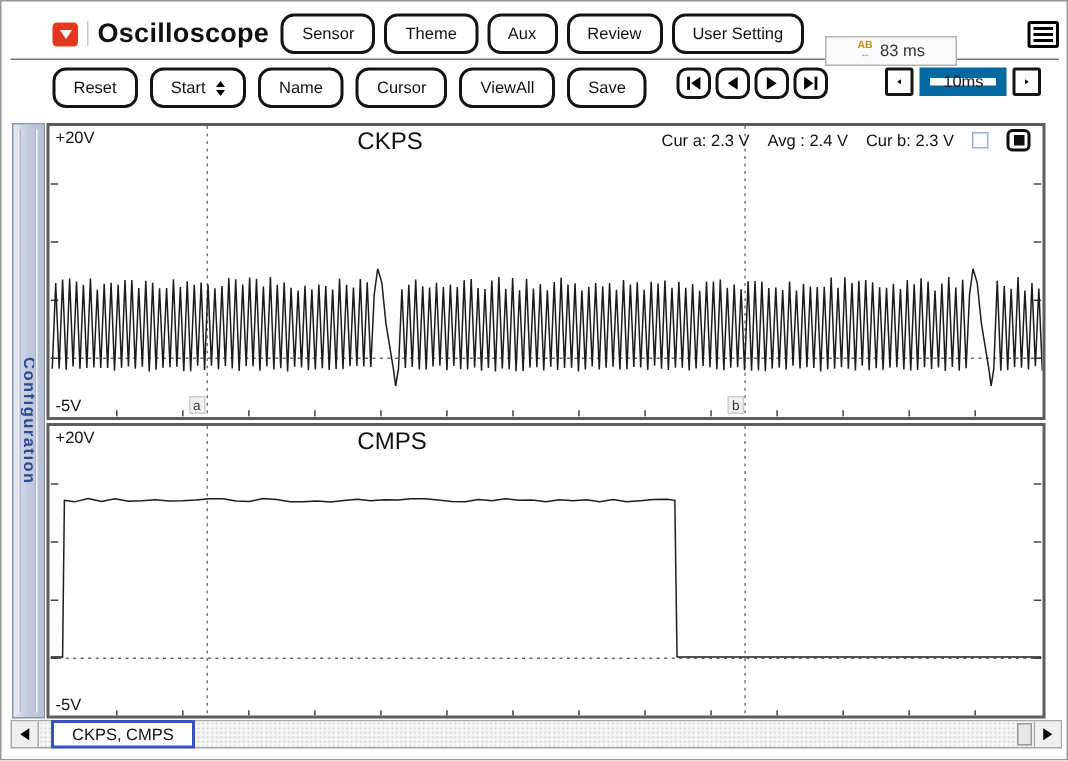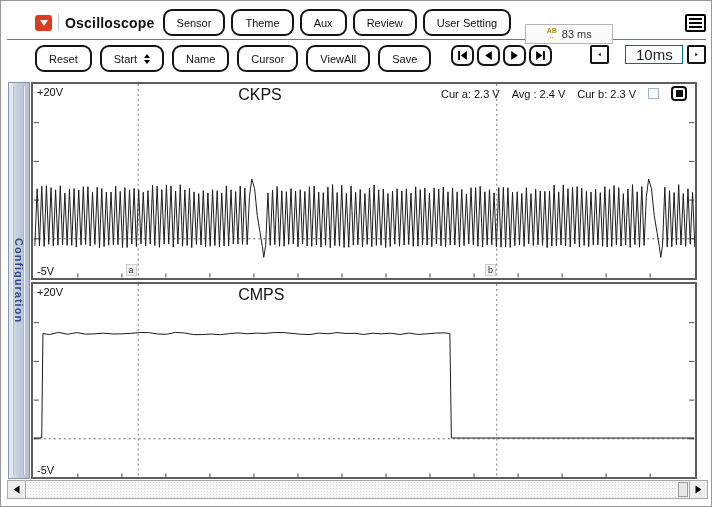--- a/index.html
+++ b/index.html
@@ -8,21 +8,21 @@
   .window{position:absolute;inset:0;border:1px solid #979797;background:#fff;box-sizing:border-box;}
 
   
   .topbar{position:absolute;left:6px;top:5px;right:5px;height:34px;display:flex;align-items:center;
           gap:6px;padding-left:28px;border-bottom:1px solid #777;box-sizing:border-box;}
   .app-icon{width:17px;height:16px;background:var(--red,#e0391f);border-radius:3px;display:flex;
             align-items:center;justify-content:center;flex:0 0 auto;}
   .app-icon .tri{width:0;height:0;border-left:4px solid transparent;border-right:4px solid transparent;
                  border-top:6px solid #fff;}
   .vsep{width:1px;height:17px;background:#c9c9c9;flex:0 0 auto;}
-  .app-title{font-size:14px;font-weight:bold;color:#111;letter-spacing:.2px;margin-right:2px;white-space:nowrap;}
+  .app-title{font-size:18px;font-weight:bold;color:#111;letter-spacing:.2px;margin-right:2px;white-space:nowrap;}
   .btn{border:2px solid #141414;border-radius:9px;background:#fff;color:#111;font-family:inherit;
        font-size:11px;height:27px;display:inline-flex;align-items:center;justify-content:center;
        padding:0 12px;white-space:nowrap;cursor:default;box-sizing:border-box;}
   .time-box{margin-left:8px;width:88px;height:20px;border:1px solid #b5b5b5;background:#fbfbfb;
             display:flex;align-items:center;justify-content:center;gap:5px;box-sizing:border-box;margin-top:22px;}
   .ab-icon{display:flex;flex-direction:column;align-items:center;line-height:6px;color:var(--gold,#c38f17);
            font-weight:bold;font-size:7px;}
   .ab-icon .arr{font-size:7px;line-height:5px;}
   .time-text{font-size:11px;color:#333;}
   .menu-btn{margin-left:auto;width:21px;height:18px;border:2px solid #000;border-radius:2px;background:#fff;
@@ -38,22 +38,22 @@
   .spin .dn{width:0;height:0;border-left:3px solid transparent;border-right:3px solid transparent;
             border-top:4px solid #000;}
   .navgrp{display:flex;gap:3px;margin-left:12px;}
   .navbtn{width:23px;height:21px;border:2px solid #141414;border-radius:7px;background:#fff;display:flex;
           align-items:center;justify-content:center;padding:0;box-sizing:border-box;}
   .navbtn svg{width:11px;height:11px;display:block;}
   .tbgrp{display:flex;gap:4px;margin-left:30px;align-items:center;}
   .tb-arrow{width:19px;height:19px;border:2px solid #141414;border-radius:2px;background:#fff;display:flex;
             align-items:center;justify-content:center;box-sizing:border-box;}
   .tb-arrow svg{width:9px;height:11px;display:block;}
-  .tb-val{width:58px;height:19px;border:1px solid #0369a1;background:#fdfdfd;display:flex;align-items:center;
-          justify-content:center;font-size:15px;color:#222;box-sizing:border-box;margin-left:12px;}
+  .tb-val{width:58px;height:19px;border:7px solid #0369a1;background:#fdfdfd;display:flex;align-items:center;
+          justify-content:center;font-size:11px;color:#222;box-sizing:border-box;}
 
   
   .main{position:absolute;left:7px;right:14px;top:81px;bottom:27px;display:flex;gap:1px;}
   .sidebar{width:22px;flex:0 0 auto;border:1px solid #8794ad;background:linear-gradient(90deg,#e6eaf3 0%,#c3ccde 45%,#b6c1d6 100%);
            position:relative;display:flex;align-items:center;justify-content:center;box-sizing:border-box;}
   .sidebar::before,.sidebar::after{content:"";position:absolute;top:3px;bottom:3px;width:1px;background:#f3f5fa;}
   .sidebar::before{left:3px;border-right:1px solid #aab4c8;}
   .sidebar::after{right:4px;border-left:1px solid #aab4c8;}
   .vtext{writing-mode:vertical-rl;font-size:11px;font-weight:bold;color:var(--sidebar-blue,#2c4a8c);letter-spacing:1px;}
   .charts{flex:1;display:flex;flex-direction:column;gap:2px;min-width:0;}
@@ -255,20 +255,21 @@
     </div>
   </div>
 
   <div class="statusbar">
     <div class="sb-btn">
       <svg viewBox="0 0 7 9">
           <polygon points="6.5,0.5 6.5,8.5 0.5,4.5" fill="#000"></polygon>
         </svg>
     </div>
     <div class="sb-track">
+      <div class="sb-label">CKPS, CMPS</div>
       <div class="sb-thumb"></div>
     </div>
     <div class="sb-btn right">
       <svg viewBox="0 0 7 9">
           <polygon points="0.5,0.5 0.5,8.5 6.5,4.5" fill="#000"></polygon>
         </svg>
     </div>
   </div>
 
 </div>

